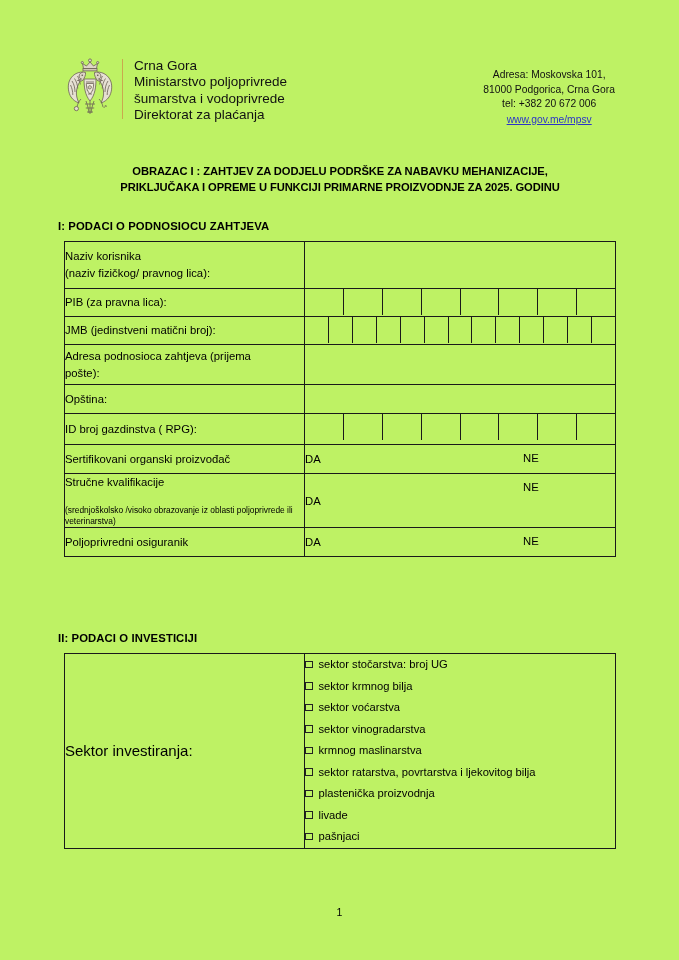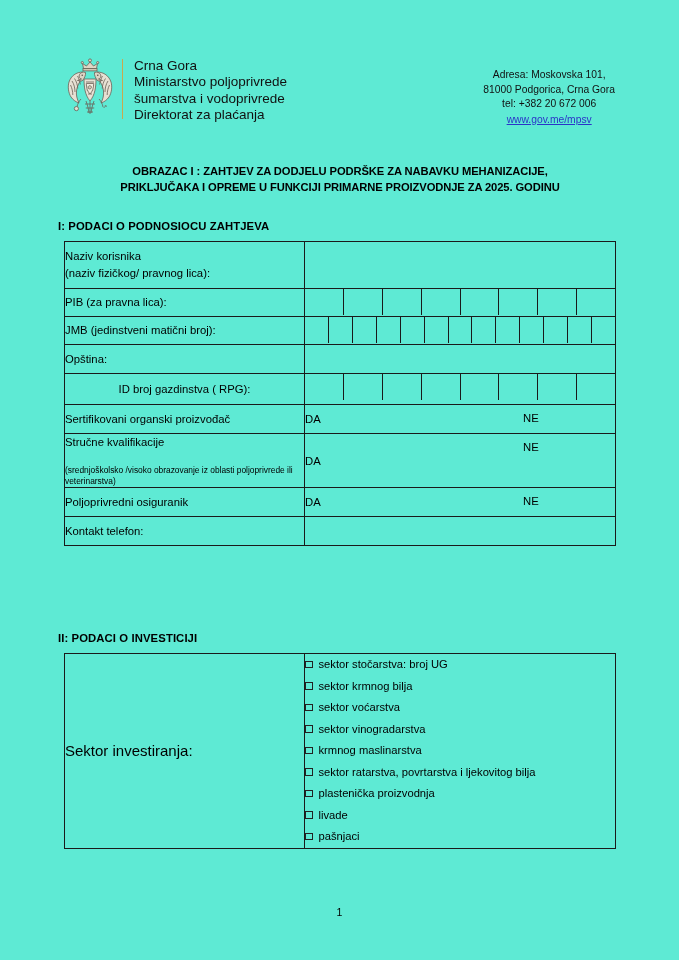--- a/index.html
+++ b/index.html
@@ -8,21 +8,21 @@
     background: #ffffff;
   }
   body {
     font-family: "Liberation Sans", sans-serif;
     color: #000000;
   }
   .page {
     position: relative;
     width: 679px;
     height: 960px;
-    background: #5eead4;
+    background: #bef264;
     overflow: hidden;
     box-sizing: border-box;
   }
 
   
   .header {
     position: absolute;
     left: 0;
     top: 55px;
     width: 679px;
@@ -161,21 +161,21 @@
     height: 26px;
   }
   .boxrow .bx:last-child {
     border-right: none;
   }
 
   .row-h-naziv  td { height: 46px; }
   .row-h-boxes  td { height: 27px; }
   .row-h-adresa td { height: 39px; }
   .row-h-plain  td { height: 28px; }
-  .row-h-rpg    td { height: 30px; text-align: center; }
+  .row-h-rpg    td { height: 30px; }
   .row-h-yn     td { height: 28px; }
   .row-h-struc  td { height: 53px; }
 
   
   .sector-label-cell {
     width: 239px;
     padding: 0 0 0 9px;
     font-size: 15px;
     vertical-align: middle;
   }
@@ -329,20 +329,27 @@
               <div class="bx"></div>
               <div class="bx"></div>
               <div class="bx"></div>
               <div class="bx"></div>
               <div class="bx"></div>
               <div class="bx"></div>
             </div>
         </td>
       </tr>
 
+      <tr class="row-h-adresa">
+        <td class="label-cell">
+          <div>Adresa podnosioca zahtjeva (prijema</div>
+          <div>pošte):</div>
+        </td>
+        <td class="value-cell"></td>
+      </tr>
 
       <tr class="row-h-plain">
         <td class="label-cell">Opština:</td>
         <td class="value-cell"></td>
       </tr>
 
       <tr class="row-h-rpg">
         <td class="label-cell">ID broj gazdinstva ( RPG):</td>
         <td class="value-cell">
           <div class="boxrow" id="rpg-boxes">
@@ -378,24 +385,20 @@
       </tr>
 
       <tr class="row-h-yn">
         <td class="label-cell">Poljoprivredni osiguranik</td>
         <td class="yn-cell">
           <span class="yn-da">DA</span>
           <span class="yn-ne">NE</span>
         </td>
       </tr>
 
-      <tr class="row-h-plain">
-        <td class="label-cell">Kontakt telefon:</td>
-        <td class="value-cell"></td>
-      </tr>
     </tbody>
   </table>
 
   <div class="section-heading" id="sec2-heading">II: PODACI O INVESTICIJI</div>
 
   <table class="form-table" id="table-investment">
     <tbody>
       <tr>
         <td class="sector-label-cell">Sektor investiranja:</td>
         <td class="checkbox-list">

